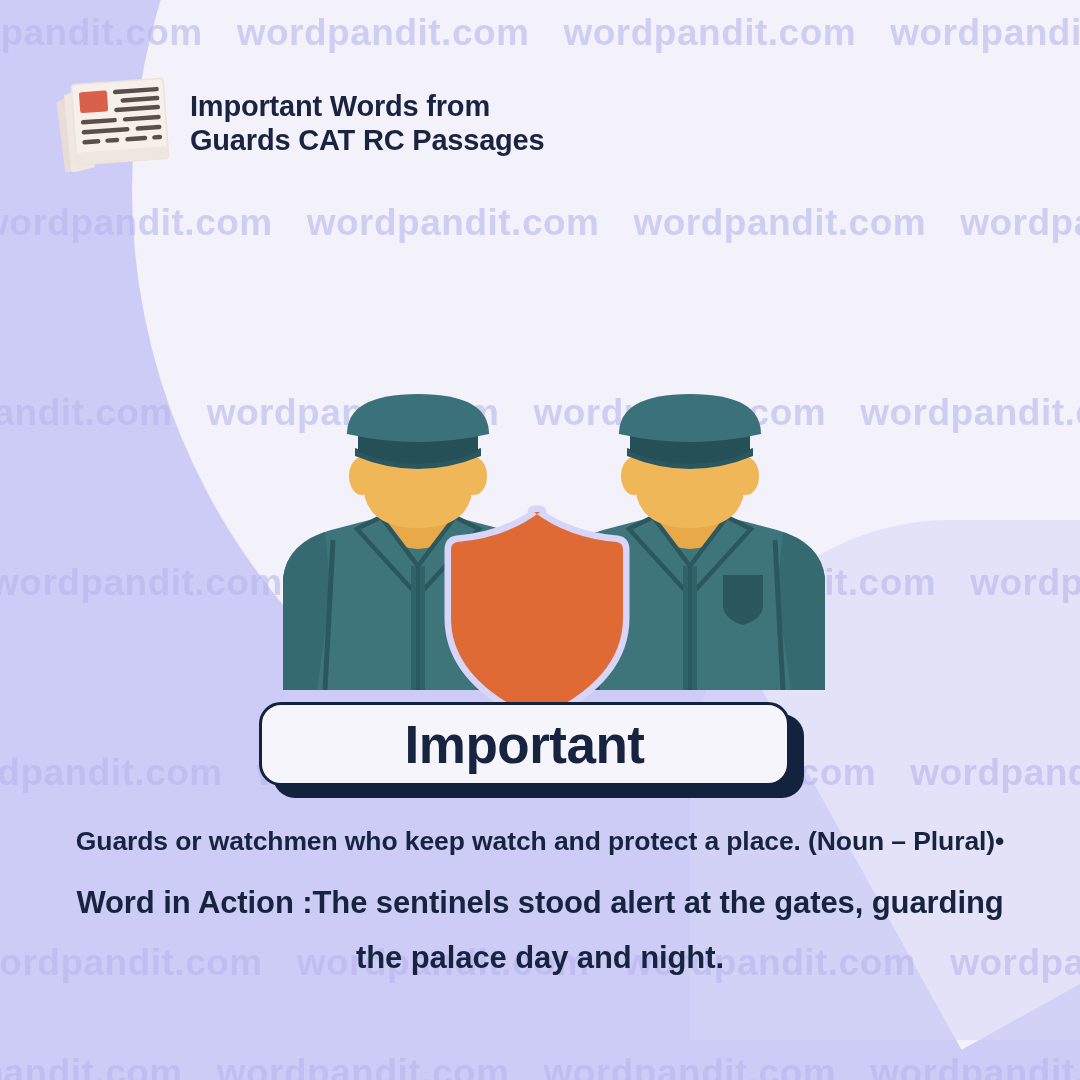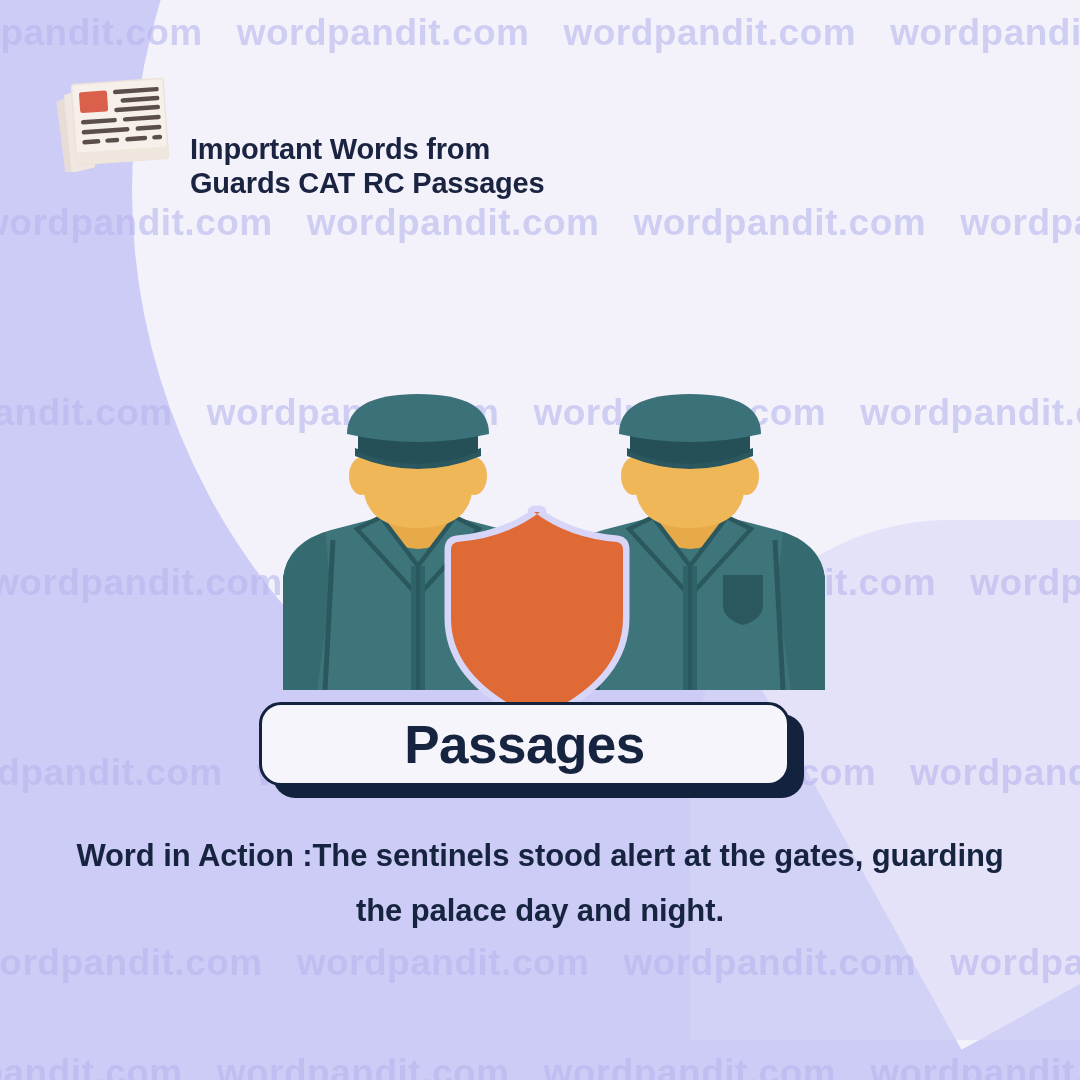--- a/index.html
+++ b/index.html
@@ -109,21 +109,20 @@
 
   .header-title {
     position: absolute;
     left: 190px;
     top: 90px;
     font-size: 29px;
     font-weight: 800;
     line-height: 1.16;
     color: #1a2340;
     letter-spacing: -.2px;
-    margin-top: 43px;
   }
   .header-title div { white-space: nowrap; }
 
   .brand-logo {
     position: absolute;
     left: 748px;
     top: 84px;
     width: 224px;
     height: 68px;
   }
@@ -338,23 +337,24 @@
                  l0 -68
                  q0 -7 -6 -8
                  q-49 -4 -83 -30 Z" fill="#e06a36"></path>
       </g>
     </svg>
   </div>
 
   <div class="word-card-wrap">
     <div class="word-card-shadow"></div>
     <div class="word-card">
-      <span class="word-card-text">Passages</span>
+      <span class="word-card-text">Important</span>
     </div>
   </div>
 
   <div class="definition-block">
+    <div class="definition-text">Guards or watchmen who keep watch and protect a place. (Noun – Plural)•</div>
     <div class="example-text">
       <span>Word in Action :</span><span>The sentinels stood alert at the gates, guarding the palace day and night.</span>
     </div>
   </div>
 
 </div>
 
 </body></html>

